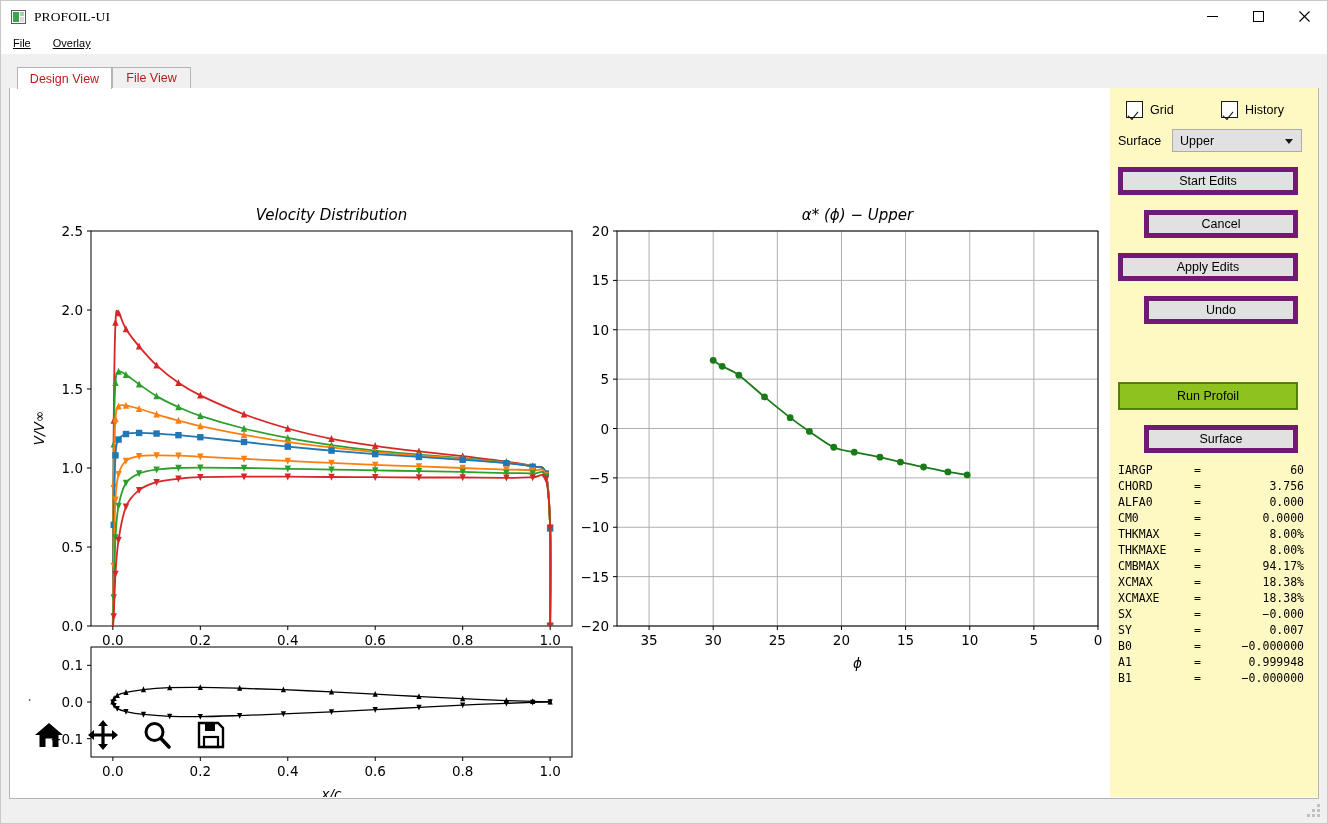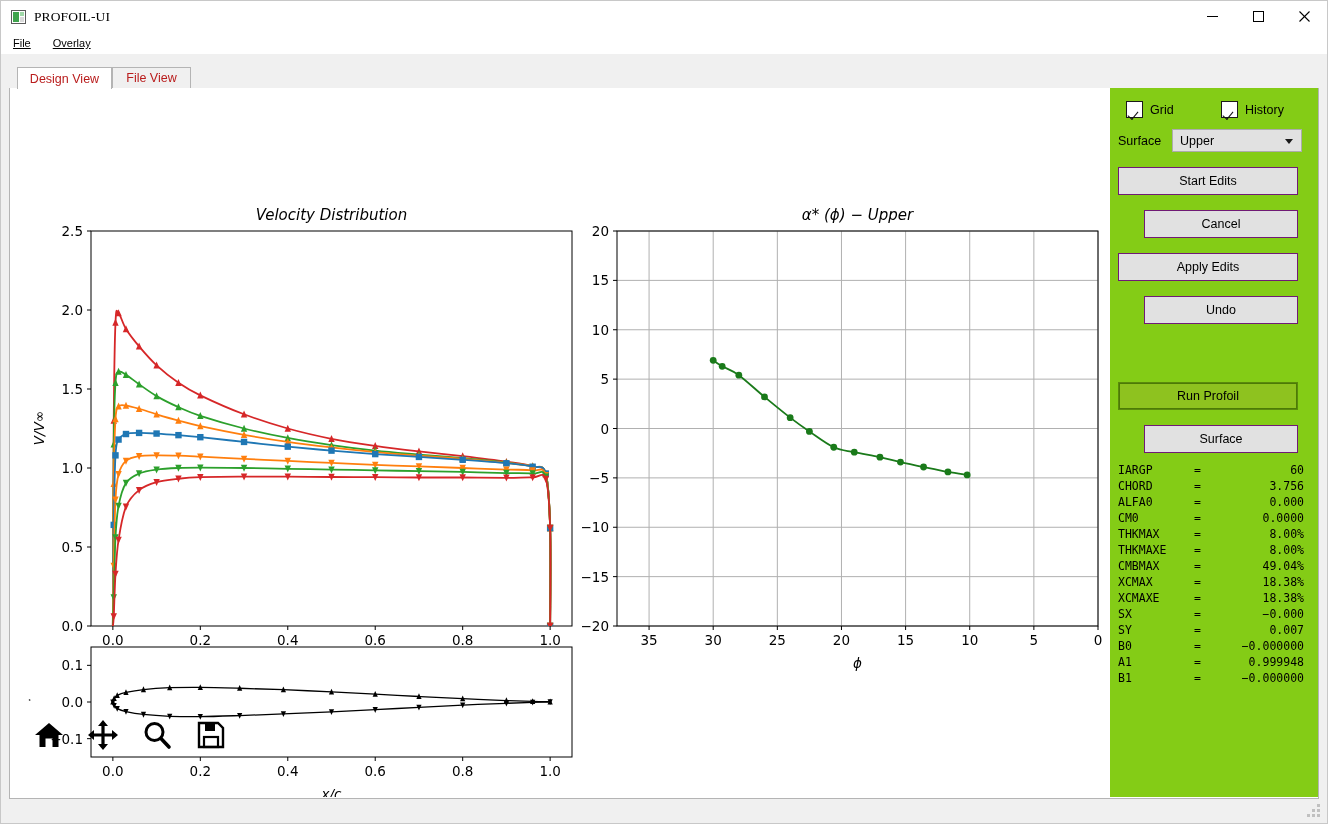--- a/index.html
+++ b/index.html
@@ -34,38 +34,38 @@
   .tab1{left:103px;width:79px;}
 
   
   .pane{position:absolute;left:8px;top:87px;width:1310px;height:711px;background:#ffffff;
         box-sizing:border-box;border:1px solid #b4b4b4;border-top:none;}
 
   
   .plotarea{position:absolute;left:0;top:0;width:1100px;height:709px;background:#ffffff;}
 
   
-  .ctrl{position:absolute;left:1100px;top:0;width:208px;height:709px;background:#84cc16;}
+  .ctrl{position:absolute;left:1100px;top:0;width:208px;height:709px;background:#fef9c3;}
   .chk-row{position:absolute;left:9px;top:13px;width:190px;height:22px;}
   .chk{position:absolute;display:flex;align-items:center;gap:7px;}
   .chk .box{width:17px;height:17px;border:1.6px solid #1a1a1a;background:#fff;position:relative;box-sizing:border-box;}
   .chk .box::after{content:"";position:absolute;left:3px;top:7px;width:4.5px;height:9px;
       border-right:1.8px solid #111;border-bottom:1.8px solid #111;transform:rotate(40deg);}
   .chk .lab{font-size:12.5px;}
   .chk-grid{left:7px;top:0;}
   .chk-hist{left:102px;top:0;}
 
   .surf-row{position:absolute;left:8px;top:41px;width:192px;height:23px;display:flex;align-items:center;}
   .surf-label{font-size:12.5px;width:54px;}
   .combo{width:130px;height:23px;box-sizing:border-box;background:#e1e1e1;border:1px solid #acacac;
          position:relative;display:flex;align-items:center;padding-left:7px;font-size:12.5px;}
   .combo .arrow{position:absolute;right:8px;top:9px;width:0;height:0;
         border-left:4.5px solid transparent;border-right:4.5px solid transparent;border-top:5px solid #1a1a1a;}
 
-  .btn{position:absolute;height:28px;box-sizing:border-box;background:#e1e1e1;border:1px solid #701a75;
+  .btn{position:absolute;height:28px;box-sizing:border-box;background:#e1e1e1;border:5px solid #701a75;
        display:flex;align-items:center;justify-content:center;font-size:12.5px;color:#000;}
   .btn.wide{left:8px;width:180px;}
   .btn.indent{left:34px;width:154px;}
   .btn.run{left:8px;width:180px;background:#8ec21f;border:1px solid #5a8a0b;box-shadow:0 0 0 1px #4c7a06 inset;}
   .b-start{top:79px;}
   .b-cancel{top:122px;}
   .b-apply{top:165px;}
   .b-undo{top:208px;}
   .b-plot{top:251px;}
   .b-run{top:294px;}
@@ -511,21 +511,21 @@
       <div class="btn run b-run">Run Profoil</div>
       <div class="btn indent b-revert">Surface</div>
 
       <div class="params" id="params">
           <div class="prow"><span class="pname">IARGP</span><span class="peq">=</span><span class="pval">60</span></div>
           <div class="prow"><span class="pname">CHORD</span><span class="peq">=</span><span class="pval">3.756</span></div>
           <div class="prow"><span class="pname">ALFA0</span><span class="peq">=</span><span class="pval">0.000</span></div>
           <div class="prow"><span class="pname">CM0</span><span class="peq">=</span><span class="pval">0.0000</span></div>
           <div class="prow"><span class="pname">THKMAX</span><span class="peq">=</span><span class="pval">8.00%</span></div>
           <div class="prow"><span class="pname">THKMAXE</span><span class="peq">=</span><span class="pval">8.00%</span></div>
-          <div class="prow"><span class="pname">CMBMAX</span><span class="peq">=</span><span class="pval">49.04%</span></div>
+          <div class="prow"><span class="pname">CMBMAX</span><span class="peq">=</span><span class="pval">94.17%</span></div>
           <div class="prow"><span class="pname">XCMAX</span><span class="peq">=</span><span class="pval">18.38%</span></div>
           <div class="prow"><span class="pname">XCMAXE</span><span class="peq">=</span><span class="pval">18.38%</span></div>
           <div class="prow"><span class="pname">SX</span><span class="peq">=</span><span class="pval">−0.000</span></div>
           <div class="prow"><span class="pname">SY</span><span class="peq">=</span><span class="pval">0.007</span></div>
           <div class="prow"><span class="pname">B0</span><span class="peq">=</span><span class="pval">−0.000000</span></div>
           <div class="prow"><span class="pname">A1</span><span class="peq">=</span><span class="pval">0.999948</span></div>
           <div class="prow"><span class="pname">B1</span><span class="peq">=</span><span class="pval">−0.000000</span></div>
         </div>
     </div>
   </div>

